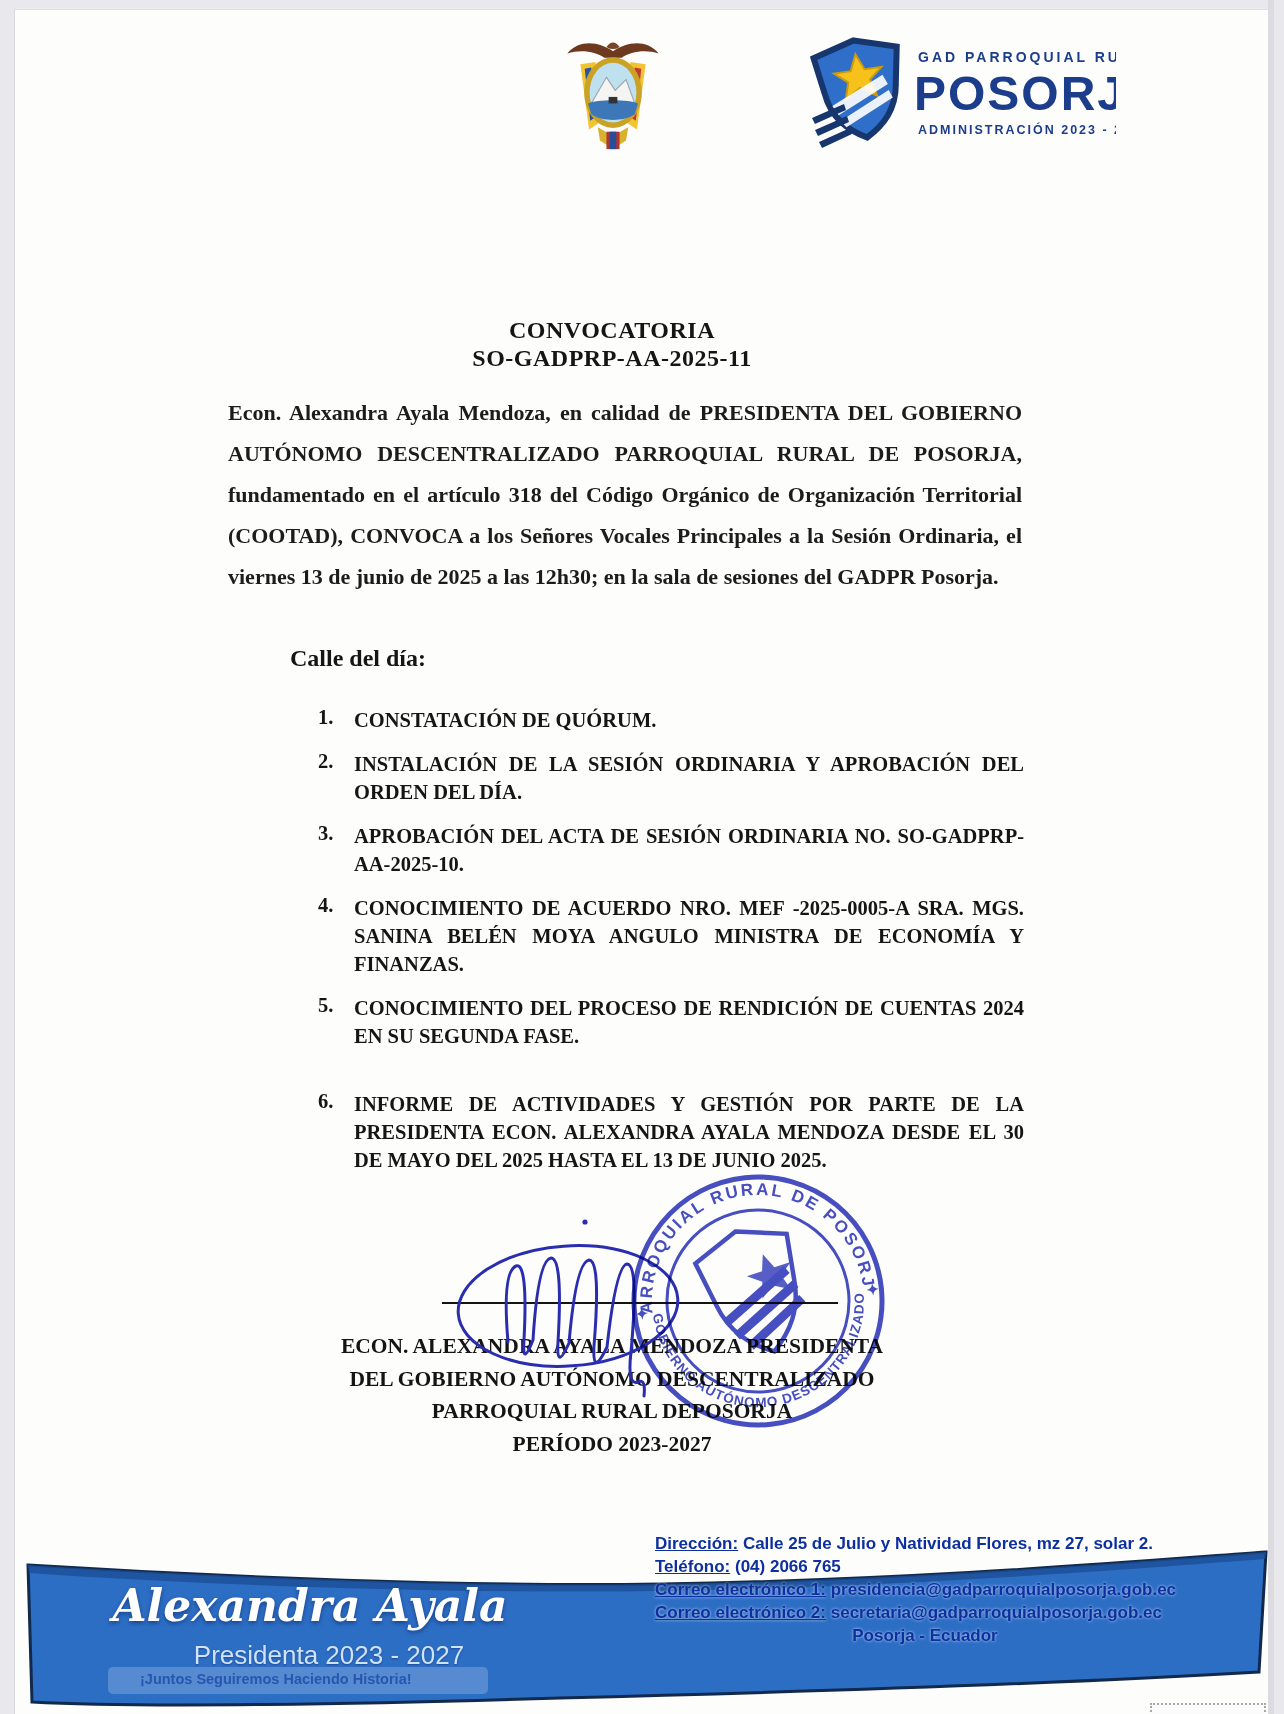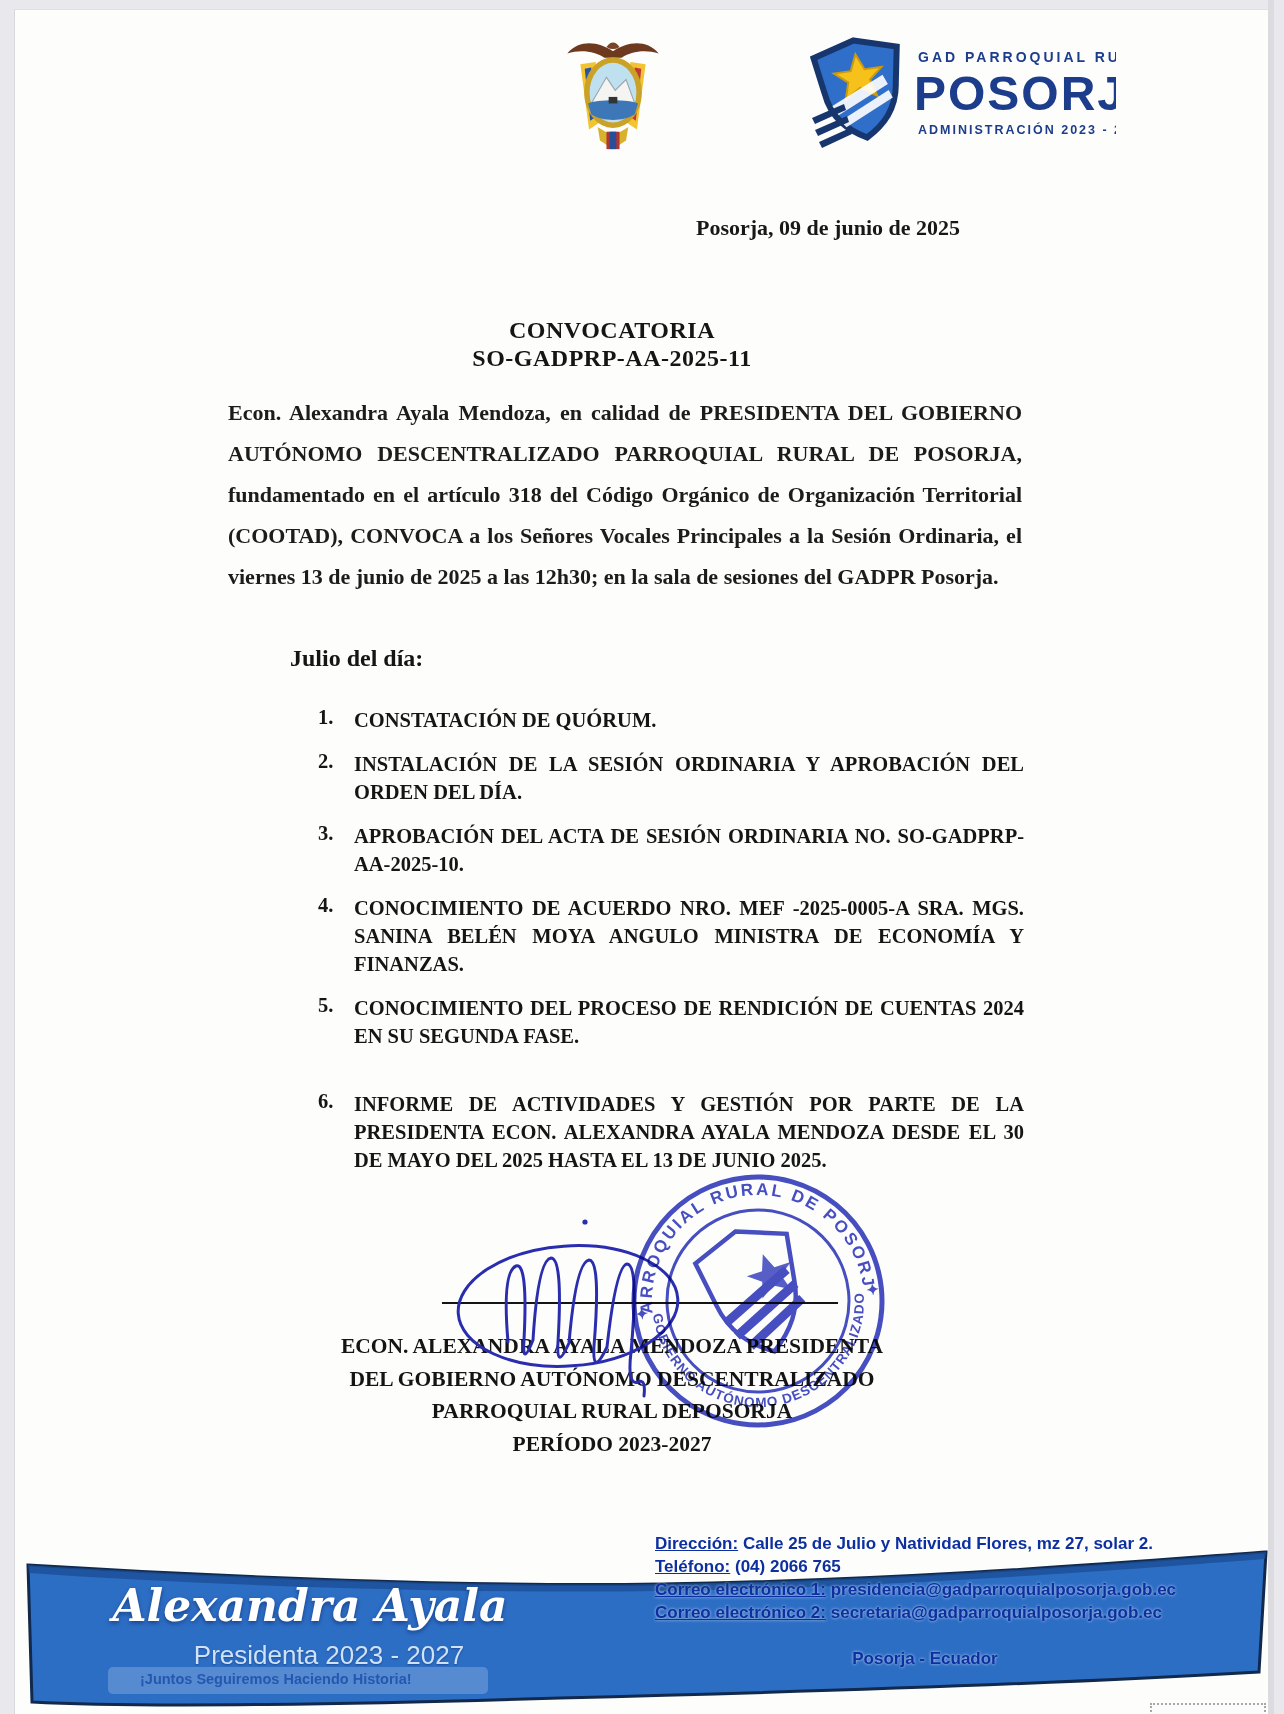--- a/index.html
+++ b/index.html
@@ -36,21 +36,21 @@
                color:#ffffff;text-shadow:0 2px 4px rgba(10,40,100,.65);}
   .pres-line{left:149px;top:1640px;width:360px;text-align:center;z-index:2;
              font-family:"Liberation Sans",sans-serif;font-size:26px;color:#cfe2f8;
              text-shadow:0 1px 2px rgba(10,40,100,.5);}
   .motto-line{left:140px;top:1671px;width:360px;text-align:left;z-index:2;
               font-family:"Liberation Sans",sans-serif;font-size:14.5px;font-weight:bold;color:#2457b0;}
   .contact{left:655px;top:1532px;width:600px;z-index:2;font-family:"Liberation Sans",sans-serif;
            font-size:17px;font-weight:bold;color:#0d2f9f;line-height:23px;
            text-shadow:0 0 3px rgba(255,255,255,.75);}
   .contact-label{text-decoration:underline;}
-  .contact-center{text-align:center;width:540px;margin-top:23px;}
+  .contact-center{text-align:center;width:540px;}
   .dotted-frag{left:1150px;top:1703px;width:112px;height:16px;border:2px dotted #a7a7a7;background:#fbfbfb;z-index:6;}
 </style>
 </head>
 <body>
 
 <div class="screen">
   <div class="paper"></div>
   <div class="edge-right"></div>
 
   <svg class="abs" style="left:558px;top:36px;" width="110" height="124" viewBox="0 0 100 114">
@@ -77,30 +77,29 @@
       <path d="M26,86 L78,62 L81,70 L31,93 Z" fill="#ffffff" opacity=".9"></path>
     </g>
     <path d="M2,86 L34,72 L36,78 L5,92 Z" fill="#17366e"></path>
     <path d="M5,98 L37,84 L39,90 L8,104 Z" fill="#17366e"></path>
     <path d="M9,110 L40,96 L42,102 L12,116 Z" fill="#17366e"></path>
     <text x="108" y="30" class="logo-text" font-size="14" letter-spacing="3">GAD PARROQUIAL RURAL</text>
     <text x="104" y="78" class="logo-text" font-size="48" letter-spacing="2">POSORJA</text>
     <text x="108" y="102" class="logo-text" font-size="12.5" letter-spacing="2">ADMINISTRACIÓN 2023 - 2027</text>
   </svg>
 
-  <div class="abs dateline">Posorja, 09 de junio de 2025</div>
 
   <div class="abs title-block">
     <div class="title-line">CONVOCATORIA</div>
     <div class="title-line">SO-GADPRP-AA-2025-11</div>
   </div>
 
   <div class="abs para">Econ. Alexandra Ayala Mendoza, en calidad de PRESIDENTA DEL GOBIERNO AUTÓNOMO DESCENTRALIZADO PARROQUIAL RURAL DE POSORJA, fundamentado en el artículo 318 del Código Orgánico de Organización Territorial (COOTAD), CONVOCA a los Señores Vocales Principales a la Sesión Ordinaria, el viernes 13 de junio de 2025 a las 12h30; en la sala de sesiones del GADPR Posorja.</div>
 
-  <div class="abs orden">Julio del día:</div>
+  <div class="abs orden">Calle del día:</div>
   <div class="abs agenda">
     <div class="agenda-item">
       <span class="agenda-num">1.</span>
       <div class="agenda-text">CONSTATACIÓN DE QUÓRUM.</div>
     </div>
     <div class="agenda-item">
       <span class="agenda-num">2.</span>
       <div class="agenda-text">INSTALACIÓN DE LA SESIÓN ORDINARIA Y APROBACIÓN DEL ORDEN DEL DÍA.</div>
     </div>
     <div class="agenda-item">

